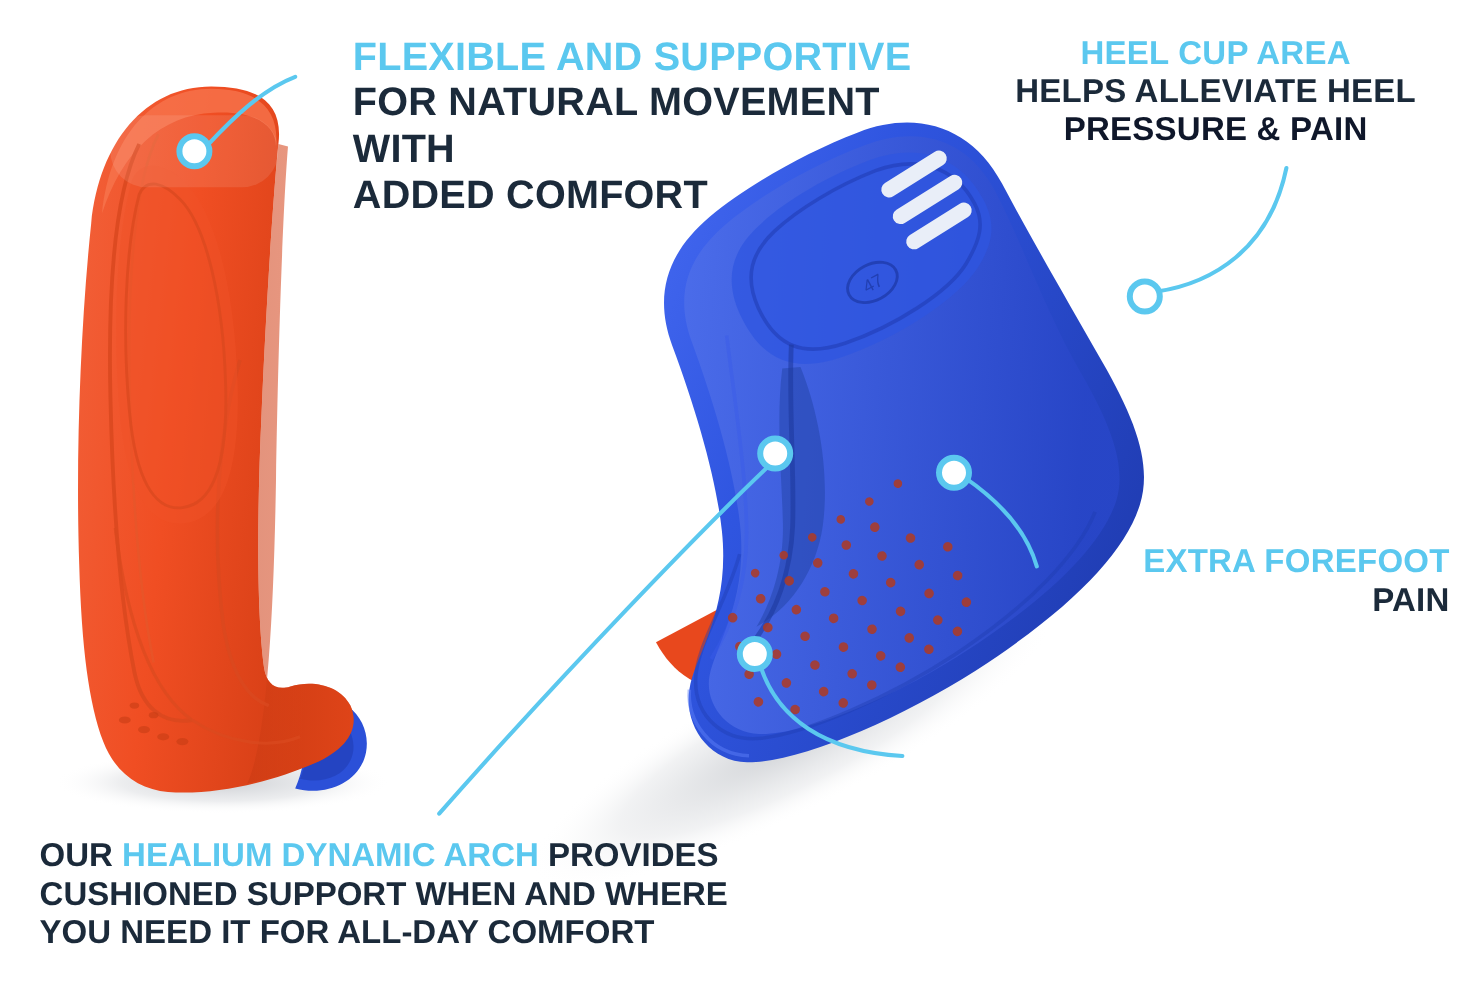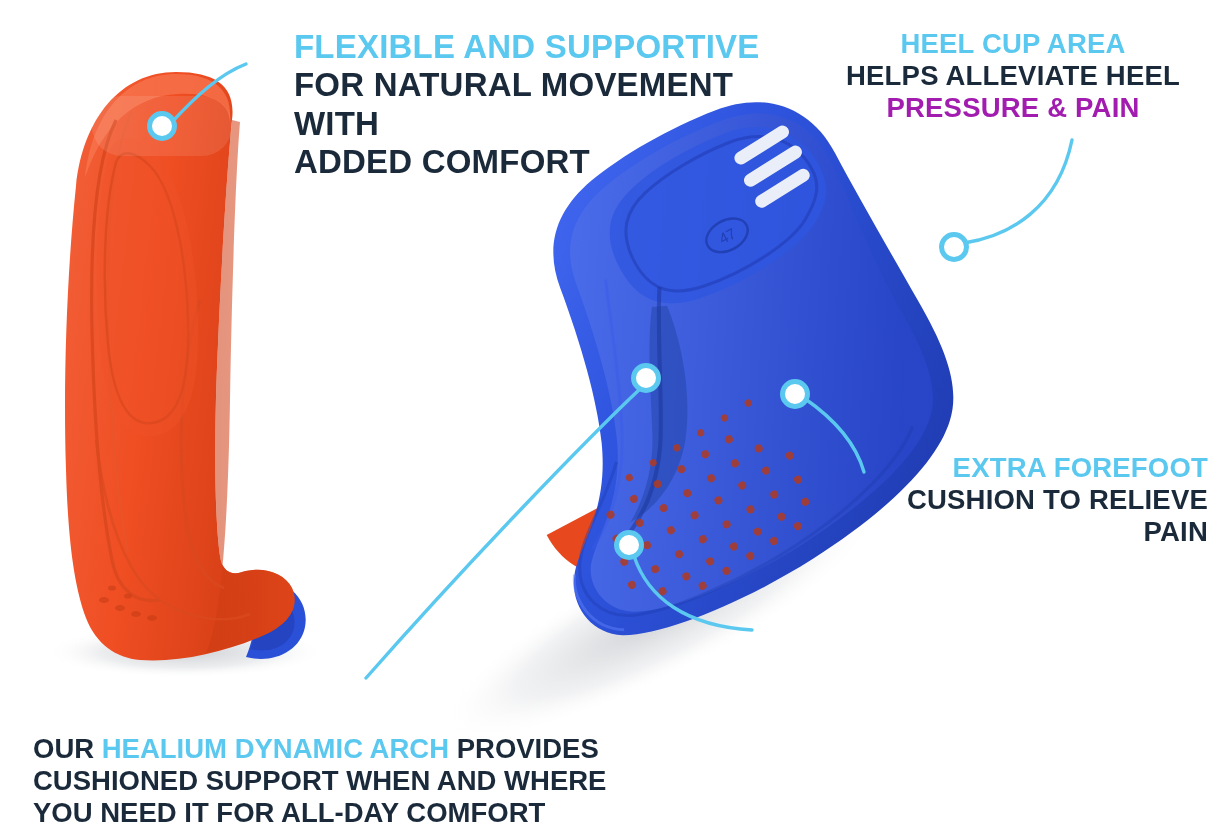--- a/index.html
+++ b/index.html
@@ -46,21 +46,21 @@
   .callout .body {
     display: block;
     font-weight: 700;
     letter-spacing: 0.2px;
   }
 
   .c-flexible   { left: 251px; top: 28px;  width: 520px; font-size: 33px; margin-left: 43px; }
   .c-heelcup    { left: 833px; top: 28px;  width: 360px; font-size: 27.5px; text-align: center; }
   .c-forefoot   { left: 863px; top: 452px; width: 345px; font-size: 27.5px; text-align: right; }
   .c-antisweat  { left: 764px; top: 596px; width: 440px; font-size: 27.5px; }
-  .c-arch       { left: 33px;  top: 697px; width: 700px; font-size: 27.5px; margin-top: 36px; }
+  .c-arch       { left: 33px;  top: 697px; width: 700px; font-size: 27.5px; }
 
   .c-arch .line { display: block; white-space: nowrap; font-weight: 700; }
 
   
   .dot {
     position: absolute;
     border-radius: 50%;
     background: #ffffff;
     box-sizing: border-box;
   }
@@ -316,26 +316,25 @@
 
   <div class="callout c-flexible">
     <span class="head" style="color:#5bc8ef;">FLEXIBLE AND SUPPORTIVE</span>
     <span class="body" style="color:#1b2a3a;">FOR NATURAL MOVEMENT WITH</span>
     <span class="body" style="color:#1b2a3a;">ADDED COMFORT</span>
   </div>
 
   <div class="callout c-heelcup">
     <span class="head" style="color:#5bc8ef;">HEEL CUP AREA</span>
     <span class="body" style="color:#1b2a3a;">HELPS ALLEVIATE HEEL</span>
-    <span class="body" style="color:#a21caf;">PRESSURE &amp; PAIN</span>
+    <span class="body" style="color:#0f172a;">PRESSURE &amp; PAIN</span>
   </div>
 
   <div class="callout c-forefoot">
     <span class="head" style="color:#5bc8ef;">EXTRA FOREFOOT</span>
-    <span class="body" style="color:#1b2a3a;">CUSHION TO RELIEVE</span>
     <span class="body" style="color:#1b2a3a;">PAIN</span>
   </div>
 
 
   <div class="callout c-arch">
     <span class="line">
       <span style="color:#1b2a3a;">OUR </span><span style="color:#5bc8ef;">HEALIUM DYNAMIC ARCH</span><span style="color:#1b2a3a;"> PROVIDES</span>
     </span>
     <span class="line" style="color:#1b2a3a;">CUSHIONED SUPPORT WHEN AND WHERE</span>
     <span class="line" style="color:#1b2a3a;">YOU NEED IT FOR ALL-DAY COMFORT</span>

